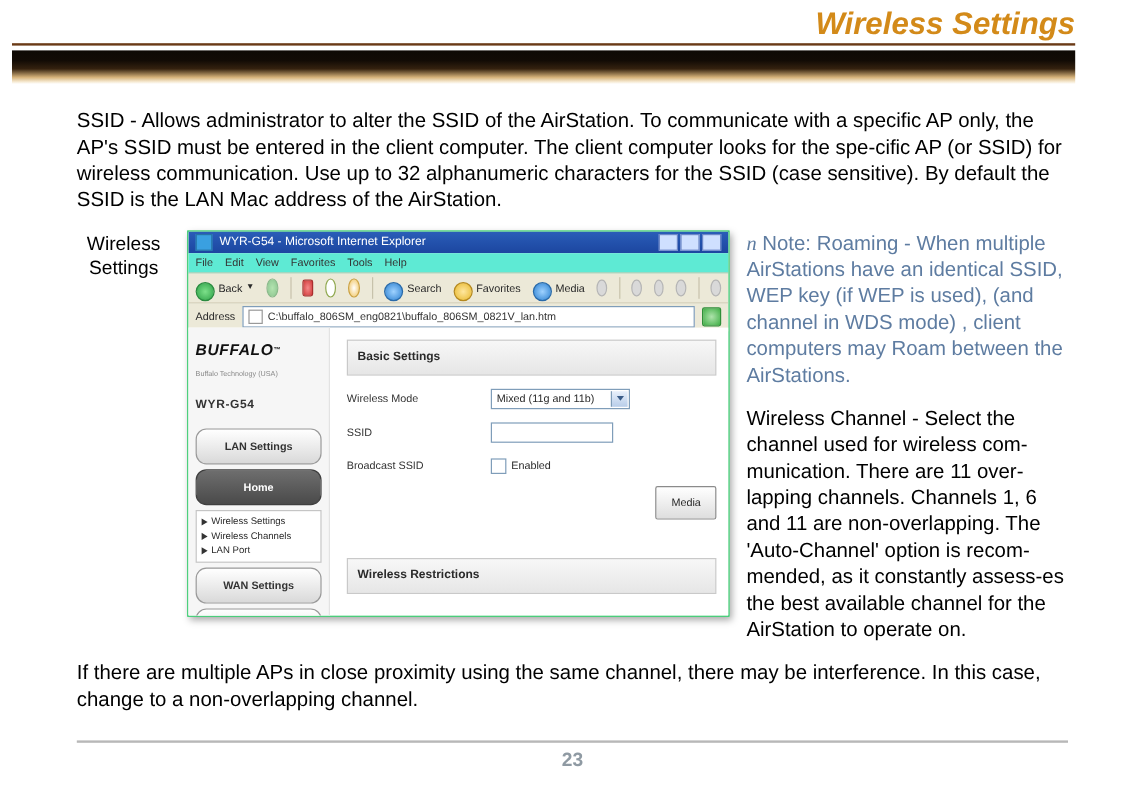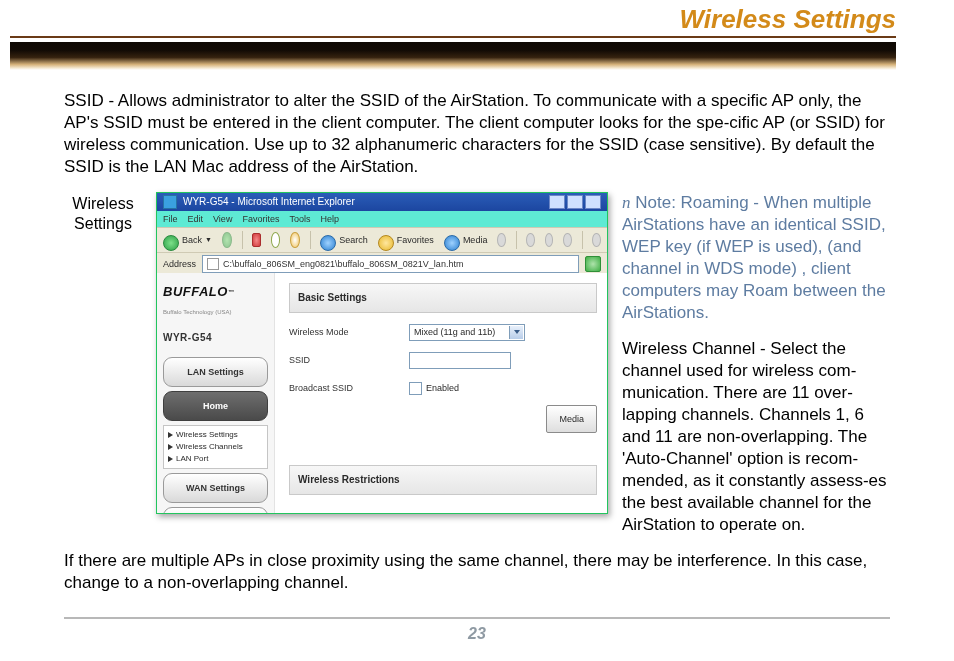--- a/index.html
+++ b/index.html
@@ -61,21 +61,21 @@
   .sel{height:15px;border:1px solid #7f9db9;background:#fff;font-size:9px;padding:0 18px 0 4px;position:relative;display:inline-flex;align-items:center;min-width:92px;}
   .sel::after{content:"";position:absolute;right:1px;top:1px;bottom:1px;width:13px;background:linear-gradient(#e8f0fb,#b8cde9);border-left:1px solid #7f9db9;}
   .sel .tri2{position:absolute;right:4px;top:5px;width:0;height:0;border-left:3px solid transparent;border-right:3px solid transparent;border-top:4px solid #3a5c88;z-index:2;}
   .txt{height:15px;width:100px;border:1px solid #7f9db9;background:#fff;}
   .chk{width:11px;height:11px;border:1px solid #7f9db9;background:#fff;display:inline-block;margin-right:4px;vertical-align:middle;}
   .btn{display:inline-block;padding:2px 12px;font-size:9px;background:linear-gradient(#fff,#dedede);border:1px solid #8b8b8b;border-radius:2px;}
   .applyrow{text-align:right;margin:6px 0 10px 0;}
   .divgap{height:22px;}
   
   .foot-line{position:absolute;left:64px;right:64px;bottom:38px;height:2px;background:#b8b8b8;}
-  .pgnum{position:absolute;left:0;right:0;bottom:14px;text-align:center;font-style:italic;font-weight:700;color:#8f9aa3;font-size:16px;}
+  .pgnum{position:absolute;left:0;right:0;bottom:14px;text-align:center;font-weight:700;color:#8f9aa3;font-size:16px;}
 </style>
 </head>
 <body>
 
 <div class="page">
 
   <div class="hdr">
     <div class="hdr-title">Wireless Settings</div>
     <div class="hdr-line"></div>
     <div class="hdr-band"></div>

